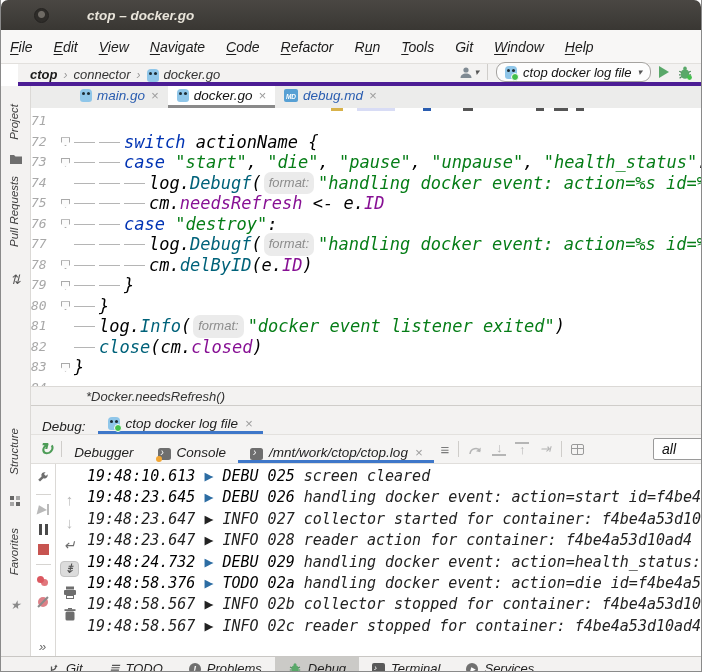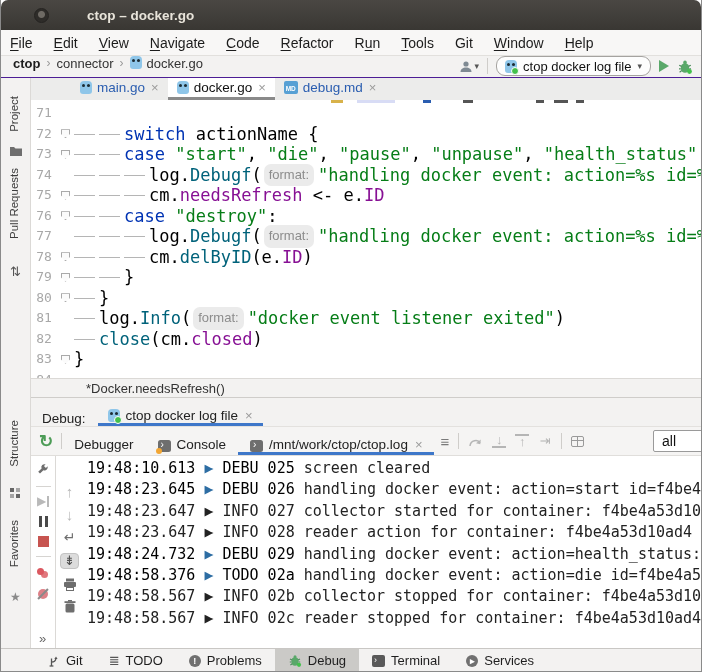--- a/index.html
+++ b/index.html
@@ -1,37 +1,37 @@
 <!DOCTYPE html>
 <html><head>
 <meta charset="utf-8">
 <style>
   * { box-sizing: border-box; margin: 0; padding: 0; }
   html,body { background:#ffffff; }
   .app { position:relative; width:702px; height:672px; overflow:hidden;
          font-family:"Liberation Sans", sans-serif; background:#fff;
-         border:1px solid #8a8a8a; border-top:none; }
+         border:1px solid #8a8a8a; border-top:none;font-style:italic; }
 
   
   .titlebar { height:30px; background:linear-gradient(#4a4743,#393733);
               border-radius:7px 7px 0 0; display:flex; align-items:center; }
   .win-circle { width:15px; height:15px; border-radius:50%; margin-left:33px;
                 background:radial-gradient(circle at 50% 42%, #6e6a64 0 3px, #2e2c29 4px);
                 border:1px solid #242220; }
   .win-title { color:#e8e4da; font-weight:bold; font-size:13.5px; margin-left:38px; }
 
   
-  .menubar { height:26px; background:#f8f7f6; display:flex; align-items:center;
+  .menubar { height:34px; background:#f8f7f6; display:flex; align-items:center;
              padding-left:9px; gap:21px; font-size:14px; color:#1c1c1c;
              border-bottom:1px solid #e2e0dd; }
   .menu-item u { text-decoration:underline; text-underline-offset:2px; }
 
   
-  .toolbar { height:22px; background:#f3f2f1; border-bottom:1px solid #4c1d95;
-             display:flex; align-items:flex-start; padding:0 8px 0 12px; font-size:13px; color:#333; }
+  .toolbar { height:22px; background:#f3f2f1; border-bottom:4px solid #4c1d95;
+             display:flex; align-items:flex-end; padding:0 8px 0 12px; font-size:13px; color:#333;margin-left:17px; }
   .crumb-sep { color:#9a9a9a; margin:0 6px; font-size:12px; }
   .crumb-root { font-weight:bold; color:#1c1c1c; }
   .tb-right { margin-left:auto; display:flex; align-items:center; gap:8px; }
   .vsep { width:1px; height:16px; background:#cfcdca; }
   .runcombo { display:flex; align-items:center; gap:6px; background:#fdfdfd;
               border:1px solid #a5a3a0; border-radius:9px; height:20px; padding:0 8px;
               font-size:13px; color:#111; }
   .dd { font-size:9px; color:#555; }
   .play-tri { width:0; height:0; border-left:10px solid #59a869;
               border-top:6px solid transparent; border-bottom:6px solid transparent; }
@@ -62,21 +62,21 @@
             font-size:11.5px; color:#3d3d3d; white-space:nowrap; }
   .stripe-ic { position:absolute; left:9px; }
 
   
   .editor { position:relative; margin-left:30px; height:278px; background:#fff; overflow:hidden;
             font-family:"DejaVu Sans Mono", monospace; }
   .clipline { position:relative; height:3px; }
   .clipline i { position:absolute; top:0; height:3px; display:block; }
   .crow { height:20.5px; line-height:20.5px; white-space:pre; font-size:17px; color:#000;
           display:flex; align-items:center; }
-  .lnum { width:26px; flex:none; text-align:center; color:#a8a8a8; font-size:13px;
+  .lnum { width:26px; flex:none; text-align:left; color:#a8a8a8; font-size:13px;
           font-family:"DejaVu Sans Mono", monospace; }
   .foldcol { width:17px; flex:none; display:flex; justify-content:center; align-items:center; }
   .fold { display:inline-block; width:9px; height:9px; background:#fbfbfb; border:1px solid #a9a9a9;
           clip-path:polygon(0 0,100% 0,100% 52%,50% 100%,0 52%); }
   .ind { display:inline-block; width:21px; margin-right:4px; height:10px; position:relative; flex:none; }
   .ind::after { content:''; position:absolute; left:0; right:0; top:50%; border-top:1px solid #b5b5b5; }
   .tk-kw { color:#0033b3; } .tk-str { color:#067d17; } .tk-fn { color:#00627a; }
   .tk-fld { color:#871094; } .tk-txt { color:#000; }
   .tk-hint { font-family:"Liberation Sans", sans-serif; font-size:13px; color:#8c8c8c;
              background:#ebebeb; border-radius:7px; padding:1px 5px; margin:0 4px 0 2px; }

